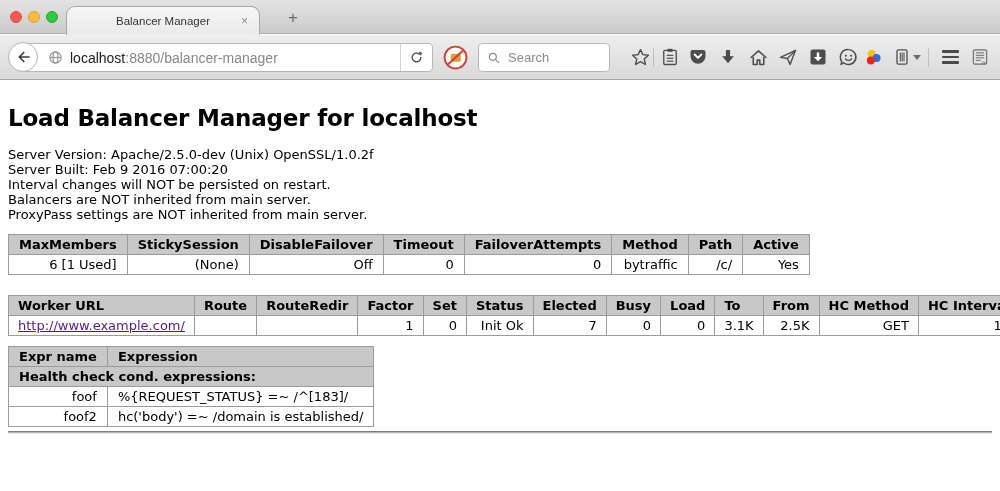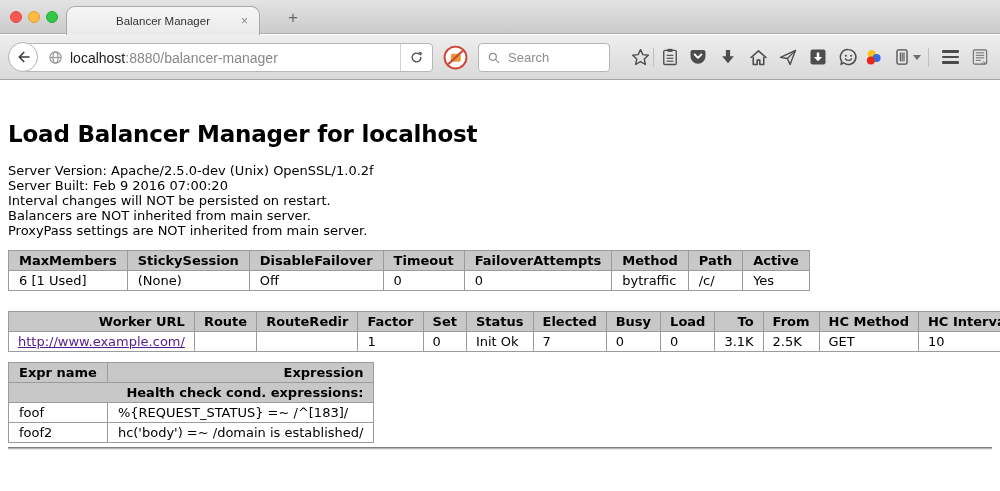--- a/index.html
+++ b/index.html
@@ -45,29 +45,29 @@
     align-items:center; justify-content:center; }
   .vsep { position:absolute; top:13px; width:1px; height:19px; background:#c0c0c0; }
   .caret-down { position:absolute; top:20px; width:0; height:0;
     border-left:4px solid transparent; border-right:4px solid transparent; border-top:5px solid #6d6d6d; }
   .burger { display:flex; flex-direction:column; gap:3px; }
   .burger span { display:block; width:17px; height:2.5px; background:#4a4a4a; border-radius:1px; }
 
   
   .page { position:absolute; left:0; top:81px; width:1000px; height:410px; background:#fff;
     padding:0 8px; font-family:"DejaVu Sans", sans-serif; font-size:13px; color:#000; }
-  .page h1 { margin-top:40px; font-size:23px; font-weight:bold; letter-spacing:-0.2px; }
+  .page h1 { margin-top:24px; font-size:23px; font-weight:bold; letter-spacing:-0.2px; }
   .info { margin-top:16px; line-height:15px; }
   .status-heading { margin-top:29px; font-size:15.5px; font-weight:bold; height:19px; }
   a.vlink { color:#551a8b; text-decoration:underline; }
 
   table { border-collapse:collapse; font-size:13px; }
   th, td { border:1px solid #9b9b9b; padding:1px 10px; height:20px; white-space:nowrap; }
-  th { background:#c8c8c8; font-weight:bold; text-align:right; }
-  td { text-align:left; background:#fff; }
+  th { background:#c8c8c8; font-weight:bold; text-align:left; }
+  td { text-align:right; background:#fff; }
   td.left { text-align:left; }
   .tbl-balancer { margin-top:12px; }
   .tbl-worker { margin-top:20px; }
   .tbl-worker th, .tbl-worker td { padding:1px 9px; }
   .tbl-health { margin-top:10px; }
   hr.endrule { margin-top:4px; border:none; height:3px;
     border-top:1px solid #7f7f7f; background:#b5b5b5; border-bottom:1px solid #e8e8e8; }
 </style>
 </head>
 <body>

